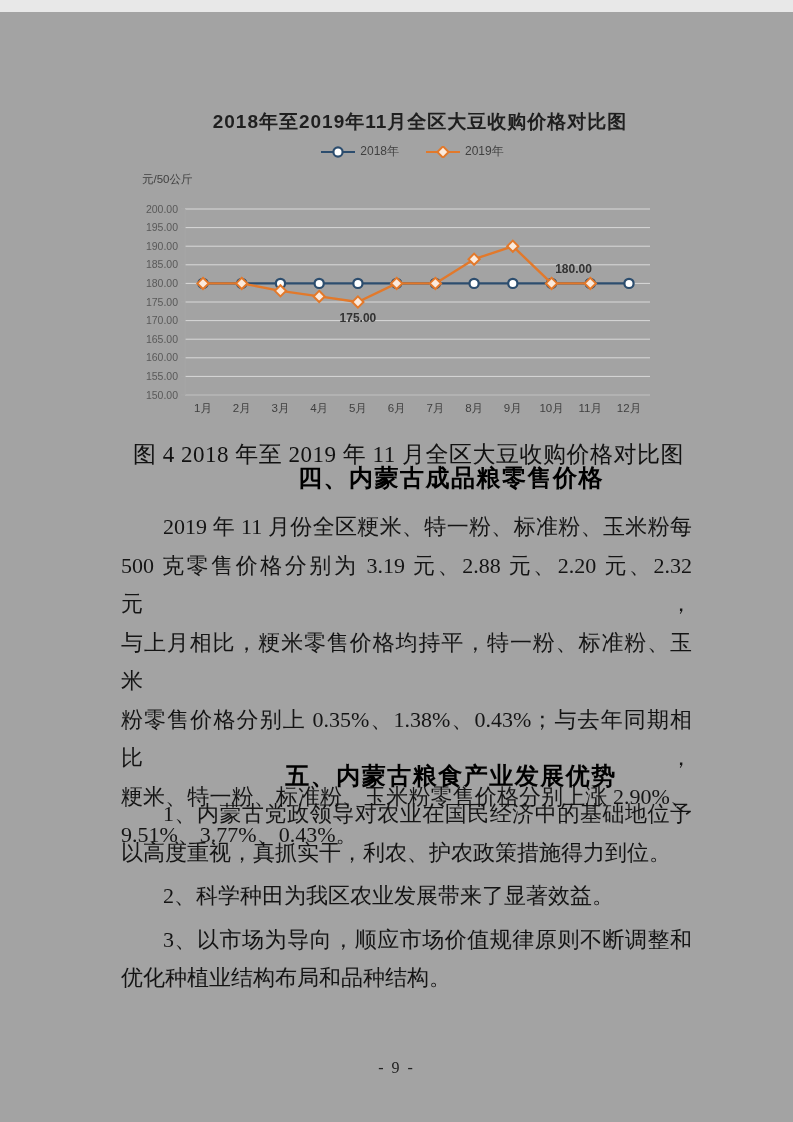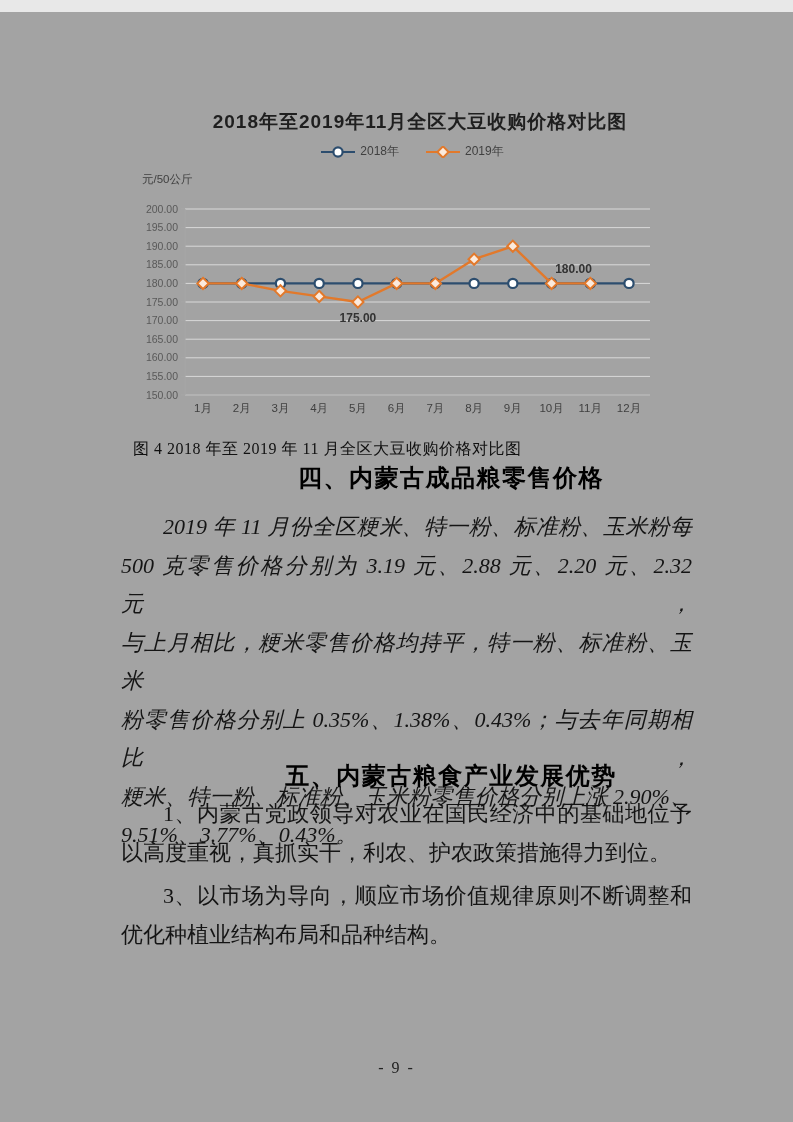--- a/index.html
+++ b/index.html
@@ -16,33 +16,33 @@
   .chart-legend{
     position:absolute;top:131px;left:132px;width:560px;display:flex;
     justify-content:center;align-items:center;gap:26px;
     font-family:"Liberation Sans","DejaVu Sans",sans-serif;font-size:12px;color:#404040;
   }
   .legend-item{display:flex;align-items:center;gap:4px;}
   #chart{position:absolute;top:155px;left:140px;}
   
   .caption{
     position:absolute;top:427px;left:133px;width:600px;
-    font-size:16px;color:#111;letter-spacing:0.5px;
+    font-size:23px;color:#111;letter-spacing:0.5px;
   }
   .sec-heading{
     position:absolute;left:151px;width:600px;
     font-weight:bold;font-size:24px;color:#000;letter-spacing:1.5px;text-align:center;
   }
   #sec1-heading{top:450px;}
   #sec2-heading{top:748px;}
   .textblock{
     position:absolute;left:121px;width:571px;
     font-size:22px;line-height:38.5px;color:#141414;
   }
-  #sec1-body{top:496px;font-style:italic;}
+  #sec1-body{top:496px;}
   #sec2-body{top:783px;}
   .para + .para{margin-top:5px;}
   .line{text-align:justify;text-align-last:justify;}
   .line.first{text-indent:42px;}
   .line.last{text-align-last:left;}
   .pagenum{
     position:absolute;top:1047px;left:0;width:793px;text-align:center;
     font-size:16px;color:#222;letter-spacing:2px;
   }
 </style>
@@ -164,20 +164,23 @@
     </div>
 
   <div class="sec-heading" id="sec2-heading">五、内蒙古粮食产业发展优势</div>
 
   <div class="textblock" id="sec2-body">
       <div class="para">
         <div class="line first">1、内蒙古党政领导对农业在国民经济中的基础地位予</div>
         <div class="line last">以高度重视，真抓实干，利农、护农政策措施得力到位。</div>
       </div>
       <div class="para">
+        <div class="line first last">2、科学种田为我区农业发展带来了显著效益。</div>
+      </div>
+      <div class="para">
         <div class="line first">3、以市场为导向，顺应市场价值规律原则不断调整和</div>
         <div class="line last">优化种植业结构布局和品种结构。</div>
       </div>
     </div>
 
   <div class="pagenum">- 9 -</div>
 
 </div>
 
 </body></html>

